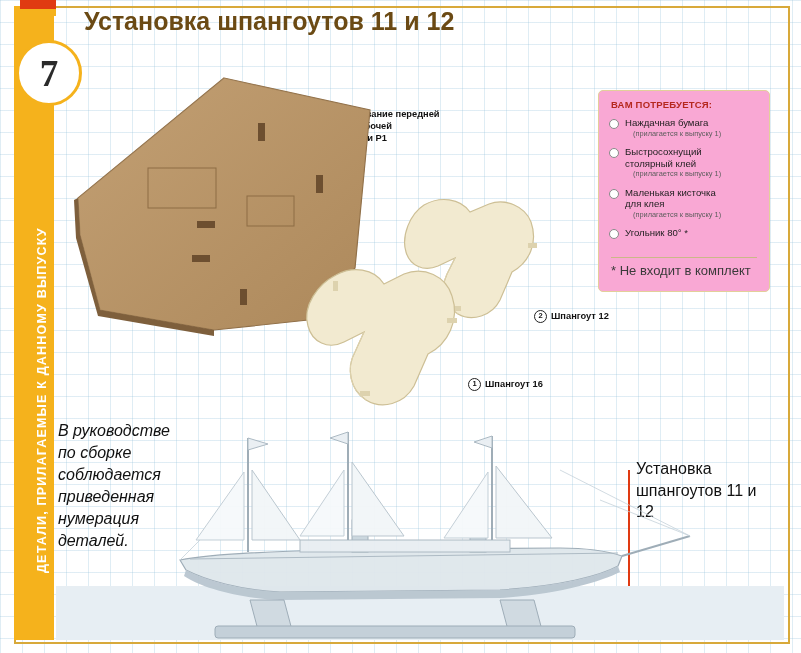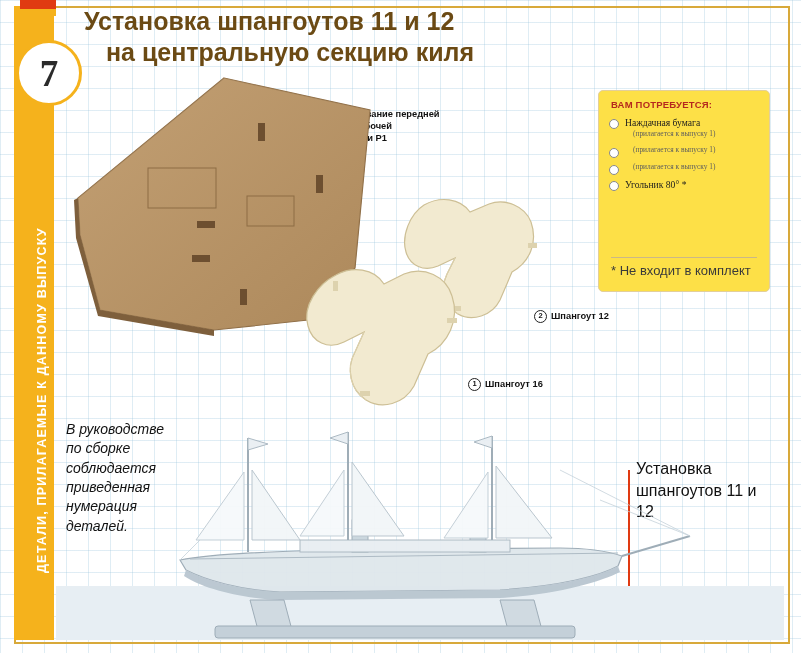--- a/index.html
+++ b/index.html
@@ -73,31 +73,31 @@
     font-size:25px;
     font-weight:bold;
     line-height:1.22;
     font-family:"Liberation Sans", sans-serif;
   }
   .headline .l2{display:block; padding-left:22px;}
 
   
   .req-box{
     position:absolute; left:598px; top:90px; width:170px; height:200px;
-    background:#fde047;
+    background:#f9a8d4;
     border:1px solid #e3cf9a;
     border-radius:5px;
     z-index:4;
   }
   .req-title{
     position:absolute; left:12px; top:8px;
     color:#b5281e; font-size:9.5px; font-weight:bold; letter-spacing:.2px;
   }
   .req-list{position:absolute; left:10px; top:26px; width:152px;}
-  .req-item{position:relative; padding-left:16px; margin-bottom:8px;font-family:Liberation Serif, serif;}
+  .req-item{position:relative; padding-left:16px; margin-bottom:8px;}
   .req-bullet{
     position:absolute; left:0; top:2px; width:8px; height:8px;
     border:1px solid #8a8a8a; border-radius:50%; background:#fff;
   }
   .req-main{font-size:9.6px; color:#1d1d1d; line-height:1.2; font-weight:normal;}
   .req-sub{font-size:7.4px; color:#5d5d5d; line-height:1.15; margin-top:1px;padding-left:8px;}
   .req-sep{
     position:absolute; left:12px; top:166px; width:146px; height:1px;
     background:#cbb887;
   }
@@ -109,21 +109,21 @@
   
   .lbl{position:absolute; font-size:9.3px; color:#111; font-weight:bold; line-height:1.25;}
   .num-circle{
     display:inline-block; width:11px; height:11px; line-height:10px;
     border:1px solid #222; border-radius:50%;
     text-align:center; font-size:7.5px; font-weight:bold; margin-right:4px;
     vertical-align:1px;
   }
   .note{
     position:absolute; left:58px; top:420px; width:120px;
-    font-size:14px; font-style:italic; color:#111; line-height:1.38;margin-left:8px;
+    font-size:16px; font-style:italic; color:#111; line-height:1.38;
   }
   .callout{
     position:absolute; left:636px; top:458px; width:130px;
     font-size:16px; color:#111; line-height:1.35;
   }
   
   .callout-line-v{
     position:absolute; left:628px; top:470px; width:1.5px; height:126px;
     background:#e03a12;
   }
@@ -236,37 +236,40 @@
 <div class="left-bar">
   <div class="left-bar-text">ДЕТАЛИ, ПРИЛАГАЕМЫЕ К ДАННОМУ ВЫПУСКУ</div>
 </div>
 <div class="logo-frag"></div>
 <div class="badge">
   <div class="badge-inner">7</div>
 </div>
 
 <div class="headline">
   <span>Установка шпангоутов 11 и 12</span>
-  <span class="l2">на центральную секцию киля</span>
 </div>
 
 <div class="req-box">
   <div class="req-title">ВАМ ПОТРЕБУЕТСЯ:</div>
   <div class="req-list">
     <div class="req-item">
       <span class="req-bullet"></span>
       <div class="req-main">Наждачная бумага</div>
       <div class="req-sub">(прилагается к выпуску 1)</div>
     </div>
     <div class="req-item">
       <span class="req-bullet"></span>
+      <div class="req-main" style="white-space:pre-line">Быстросохнущий
+столярный клей</div>
       <div class="req-sub">(прилагается к выпуску 1)</div>
     </div>
     <div class="req-item">
       <span class="req-bullet"></span>
+      <div class="req-main" style="white-space:pre-line">Маленькая кисточка
+для клея</div>
       <div class="req-sub">(прилагается к выпуску 1)</div>
     </div>
     <div class="req-item">
       <span class="req-bullet"></span>
       <div class="req-main">Угольник 80° *</div>
     </div>
   </div>
   <div class="req-sep"></div>
   <div class="req-foot">* Не входит в комплект</div>
 </div>

